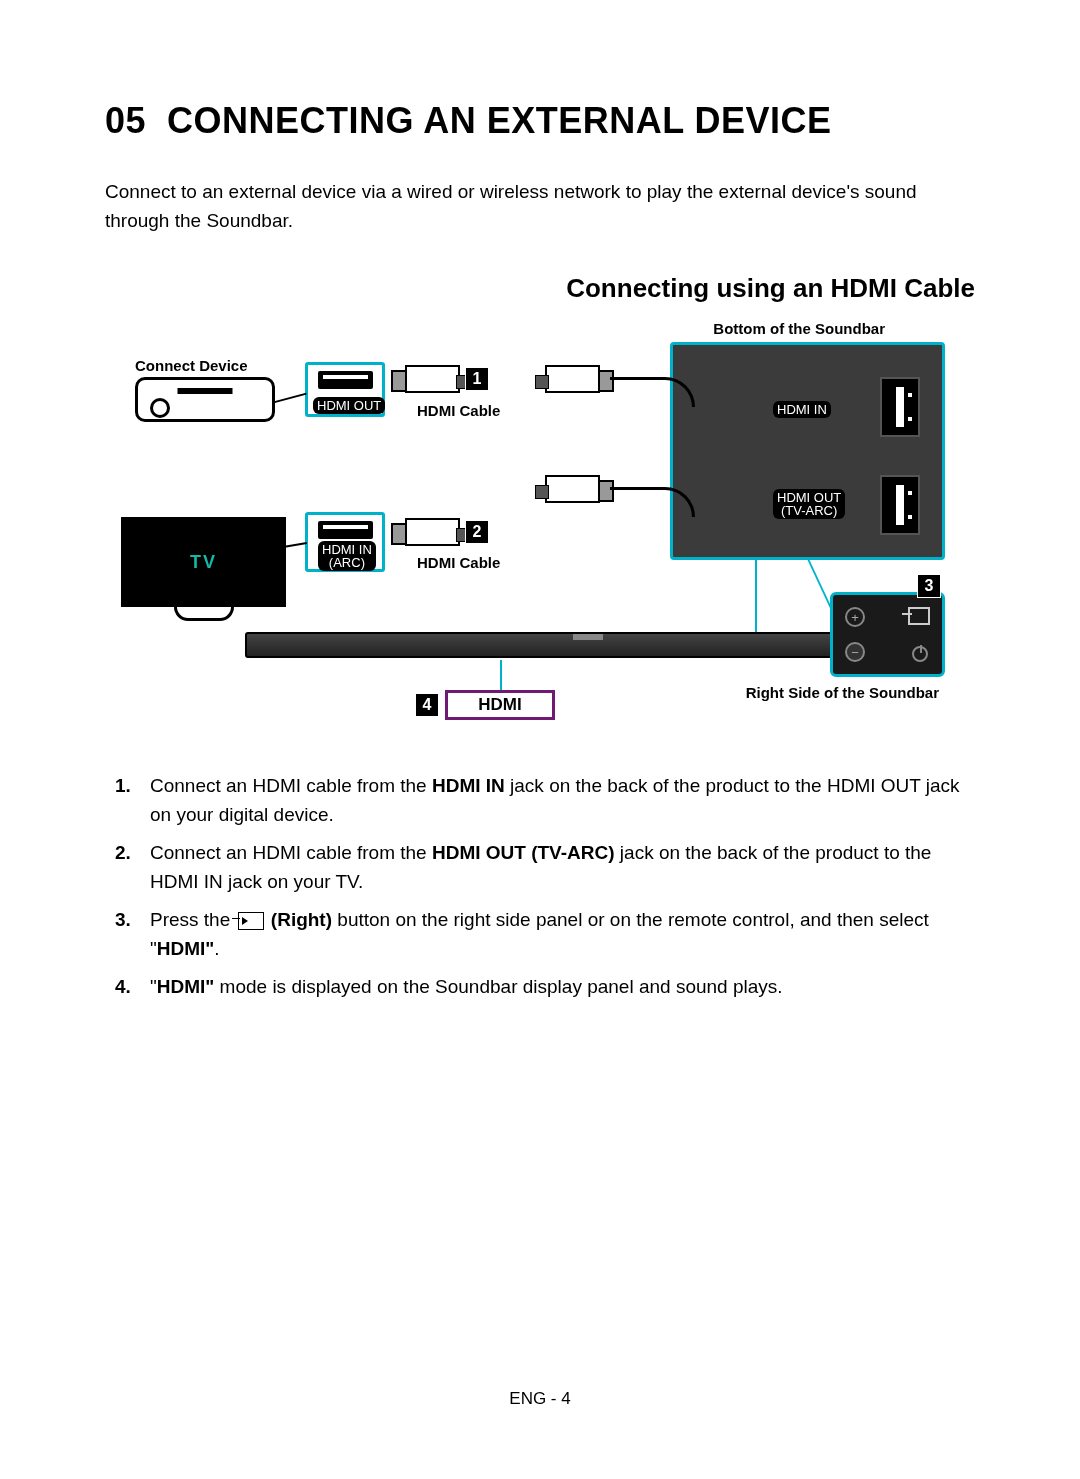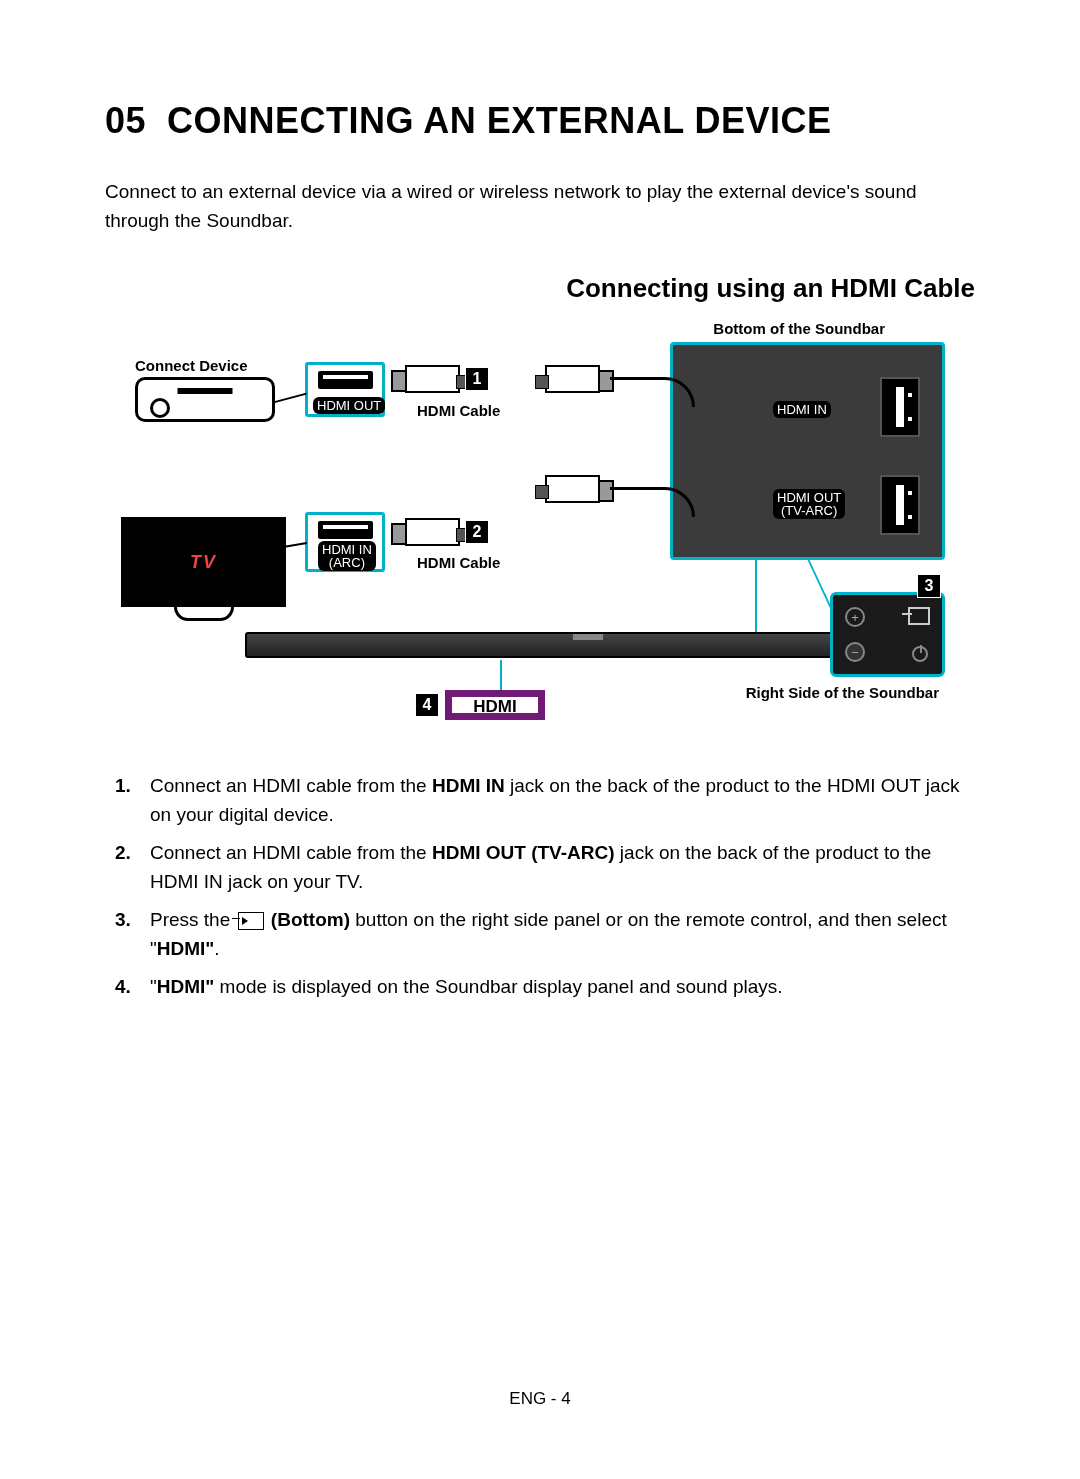--- a/index.html
+++ b/index.html
@@ -76,21 +76,21 @@
     border:3px solid #000; border-radius:50%;
   }
   
   .tv {
     position: absolute; left: 16px; top: 195px;
     width: 165px; height: 110px;
   }
   .tv .screen {
     width: 100%; height: 90px; border: 3px solid #000; background: #000; position: relative;
   }
-  .tv .screen-text { position:absolute; top:50%; left:50%; transform:translate(-50%,-50%); color:#ef4444; font-size:18px; font-weight:700; letter-spacing:2px;font-style:italic; }
+  .tv .screen-text { position:absolute; top:50%; left:50%; transform:translate(-50%,-50%); color:#14b8a6; font-size:18px; font-weight:700; letter-spacing:2px; }
   .tv .stand { width:60px; height:14px; border:3px solid #000; margin:0 auto; border-top:none; border-radius: 0 0 20px 20px; }
   
   .plug-box {
     position:absolute; width:80px; height:55px;
     border:3px solid #00b2c9; background:#fff; border-radius:3px;
   }
   .plug-box .jack {
     width:55px; height:18px; background:#000; margin:6px auto 0; border-radius:2px; position:relative;
   }
   .plug-box .jack::after{
@@ -129,22 +129,22 @@
     border:3px solid #00b2c9; background:#1a1a1a; border-radius:6px;
   }
   .control-pad .btn-circ { position:absolute; width:20px; height:20px; border:2px solid #888; border-radius:50%; display:flex; align-items:center; justify-content:center; color:#aaa; font-size:13px; }
   .control-pad .src-icon { position:absolute; right:12px; top:12px; width:22px; height:18px; border:2px solid #ccc; }
   .control-pad .src-icon::after{ content:""; position:absolute; left:-8px; top:4px; width:10px; height:2px; background:#ccc; }
   .control-pad .pwr { position:absolute; right:14px; bottom:12px; width:16px; height:16px; border:2px solid #888; border-radius:50%; }
   .control-pad .pwr::after{ content:""; position:absolute; left:6px; top:-3px; width:2px; height:8px; background:#888; }
   
   .hdmi-box {
     position:absolute; left:340px; top:368px;
-    width:100px; height:30px; border:7px solid #701a75;
-    display:flex; justify-content:center;
+    width:110px; height:30px; border:3px solid #701a75;
+    display:flex; align-items:center; justify-content:center;
     font-size:17px; font-weight:700;
   }
   .ol { margin: 10px 0 0 0; padding: 0; counter-reset: item; }
   .ol li {
     list-style: none;
     font-size: 19px;
     line-height: 1.5;
     margin-bottom: 10px;
     padding-left: 45px;
     position: relative;
@@ -273,20 +273,20 @@
 </div>
 
 <ol class="ol">
   <li>
     <span>Connect an HDMI cable from the </span><span class="bold">HDMI IN</span><span> jack on the back of the product to the HDMI OUT jack on your digital device.</span>
   </li>
   <li>
     <span>Connect an HDMI cable from the </span><span class="bold">HDMI OUT (TV-ARC)</span><span> jack on the back of the product to the HDMI IN jack on your TV.</span>
   </li>
   <li>
-    <span>Press the </span><span class="source-icon-inline"></span> <span class="bold">(Bottom)</span><span> button on the right side panel or on the remote control, and then select "</span><span class="bold">HDMI"</span><span>.</span>
+    <span>Press the </span><span class="source-icon-inline"></span> <span class="bold">(Right)</span><span> button on the right side panel or on the remote control, and then select "</span><span class="bold">HDMI"</span><span>.</span>
   </li>
   <li>
     <span>"</span><span class="bold">HDMI"</span><span> mode is displayed on the Soundbar display panel and sound plays.</span>
   </li>
 </ol>
 
 <div class="footer">ENG - 4</div>
 
 </body></html>

